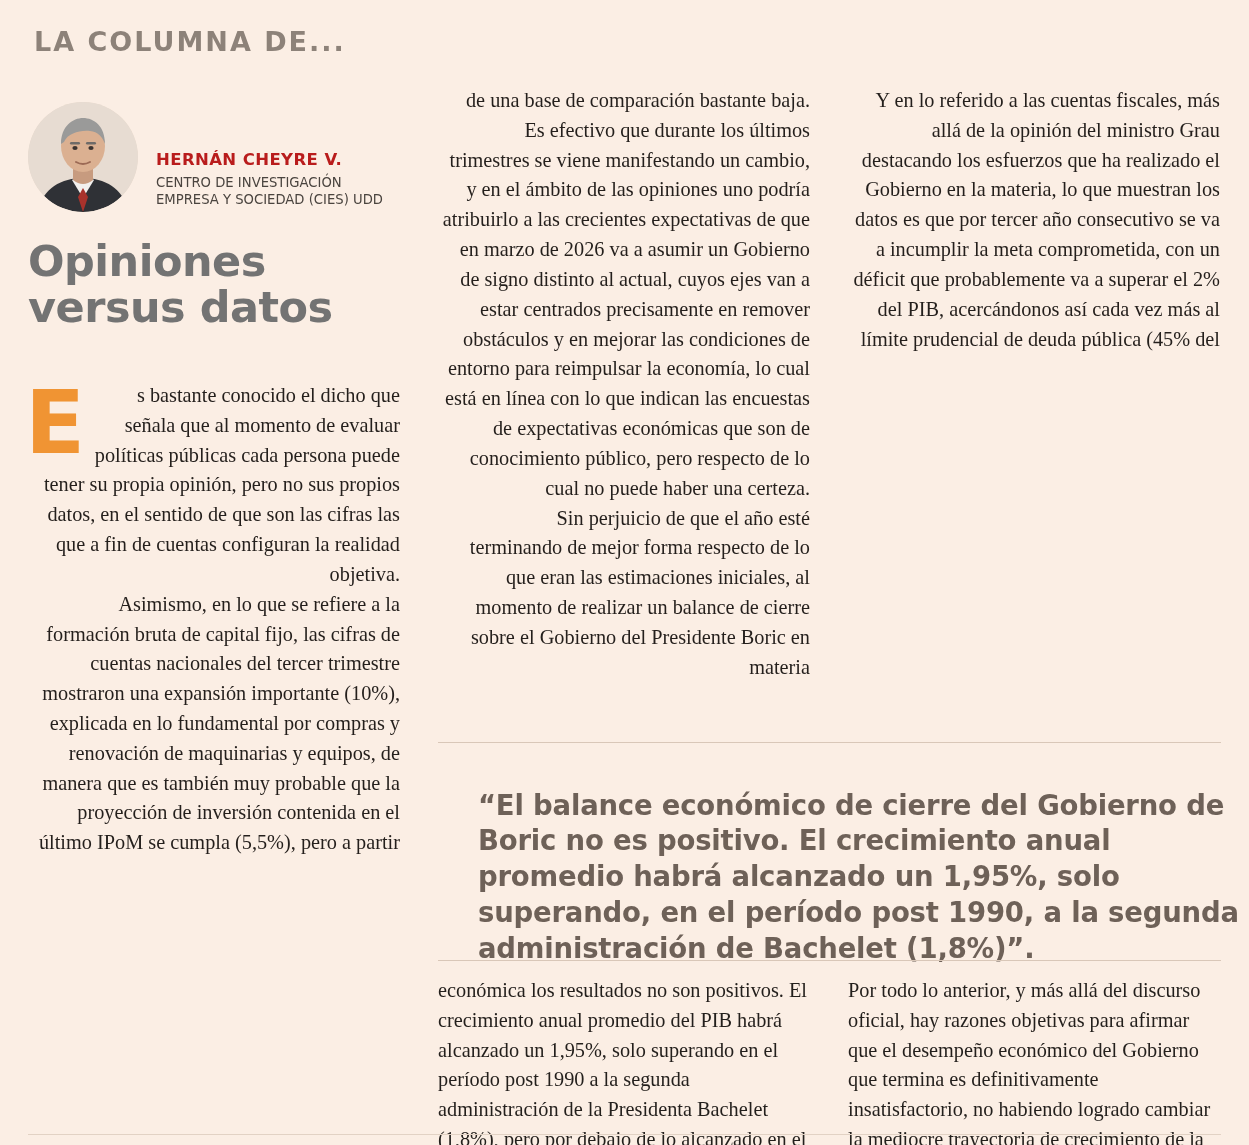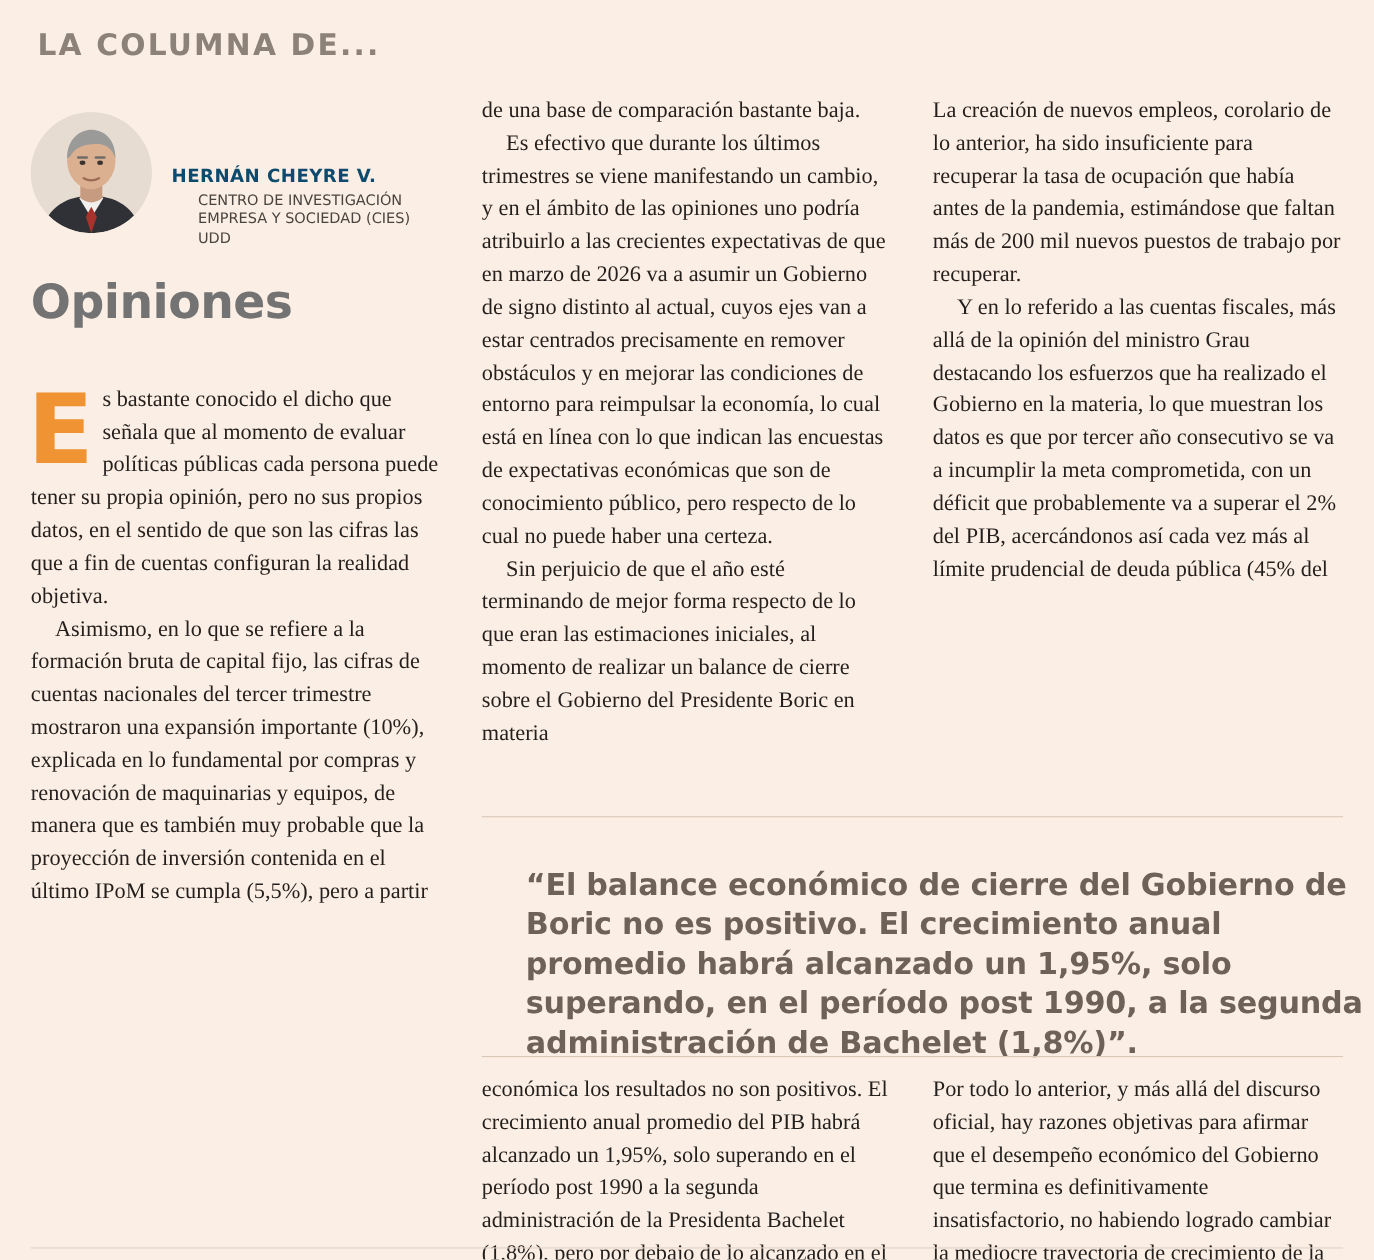--- a/index.html
+++ b/index.html
@@ -69,30 +69,29 @@
   }
   .avatar svg { display: block; }
   .byline-text {
     padding-top: 48px;
   }
   .author {
     font-family: "DejaVu Sans", sans-serif;
     font-weight: 700;
     font-size: 16.5px;
     letter-spacing: 0.4px;
-    color: #0c4a6e;
+    color: #b91c1c;
     line-height: 1.25;
   }
   .affiliation {
     font-family: "DejaVu Sans", sans-serif;
     font-size: 13.2px;
     color: #4a443f;
     line-height: 1.33;
     margin-top: 3px;
-    margin-left: 24px;
   }
 
   .headline {
     font-family: "DejaVu Sans", sans-serif;
     font-weight: 700;
     font-size: 43px;
     line-height: 1.08;
     letter-spacing: -0.5px;
     color: #737373;
     margin-top: 26px;
@@ -101,20 +100,21 @@
 
   .body-text {
     font-size: 20.3px;
     line-height: 1.47;
     text-align: left;
     color: #241f1c;
     hyphens: manual;
   }
   .body-text p {
     margin: 0;
+    text-align: right;
   }
   .body-text p + p {
     text-indent: 22px;
   }
 
   .col1 .body-text {
     margin-top: 50px;
   }
   .dropcap-para {
     position: relative;
@@ -223,39 +223,39 @@
           </svg>
         </div>
         <div class="byline-text">
           <div class="author">HERNÁN CHEYRE V.</div>
           <div class="affiliation">CENTRO DE INVESTIGACIÓN EMPRESA Y SOCIEDAD (CIES) UDD</div>
         </div>
       </div>
 
       <h1 class="headline">
         <span>Opiniones</span><br>
+        <span>versus datos</span>
       </h1>
 
       <div class="body-text">
         <p class="dropcap-para"><span class="dropcap">E</span><span>s bastante conocido el dicho que señala que al momento de evaluar políticas públicas cada persona puede tener su propia opinión, pero no sus propios datos, en el sentido de que son las cifras las que a fin de cuentas configuran la realidad objetiva.</span></p>
         <p>Asimismo, en lo que se refiere a la formación bruta de capital fijo, las cifras de cuentas nacionales del tercer trimestre mostraron una expansión importante (10%), explicada en lo fundamental por compras y renovación de maquinarias y equipos, de manera que es también muy probable que la proyección de inversión contenida en el último IPoM se cumpla (5,5%), pero a partir</p>
       </div>
     </div>
 
     <div class="col col2">
       <div class="body-text">
         <p>de una base de comparación bastante baja.</p>
         <p>Es efectivo que durante los últimos trimestres se viene manifestando un cambio, y en el ámbito de las opiniones uno podría atribuirlo a las crecientes expectativas de que en marzo de 2026 va a asumir un Gobierno de signo distinto al actual, cuyos ejes van a estar centrados precisamente en remover obstáculos y en mejorar las condiciones de entorno para reimpulsar la economía, lo cual está en línea con lo que indican las encuestas de expectativas económicas que son de conocimiento público, pero respecto de lo cual no puede haber una certeza.</p>
         <p>Sin perjuicio de que el año esté terminando de mejor forma respecto de lo que eran las estimaciones iniciales, al momento de realizar un balance de cierre sobre el Gobierno del Presidente Boric en materia</p>
       </div>
     </div>
 
     <div class="col col3">
       <div class="body-text">
-        <p>La creación de nuevos empleos, corolario de lo anterior, ha sido insuficiente para recuperar la tasa de ocupación que había antes de la pandemia, estimándose que faltan más de 200 mil nuevos puestos de trabajo por recuperar.</p>
         <p>Y en lo referido a las cuentas fiscales, más allá de la opinión del ministro Grau destacando los esfuerzos que ha realizado el Gobierno en la materia, lo que muestran los datos es que por tercer año consecutivo se va a incumplir la meta comprometida, con un déficit que probablemente va a superar el 2% del PIB, acercándonos así cada vez más al límite prudencial de deuda pública (45% del</p>
       </div>
     </div>
 
   </div>
 
   <div class="rule rule-top"></div>
 
   <blockquote class="pullquote">“El balance económico de cierre del Gobierno de Boric no es positivo. El crecimiento anual promedio habrá alcanzado un 1,95%, solo superando, en el período post 1990, a la segunda administración de Bachelet (1,8%)”.</blockquote>
 

